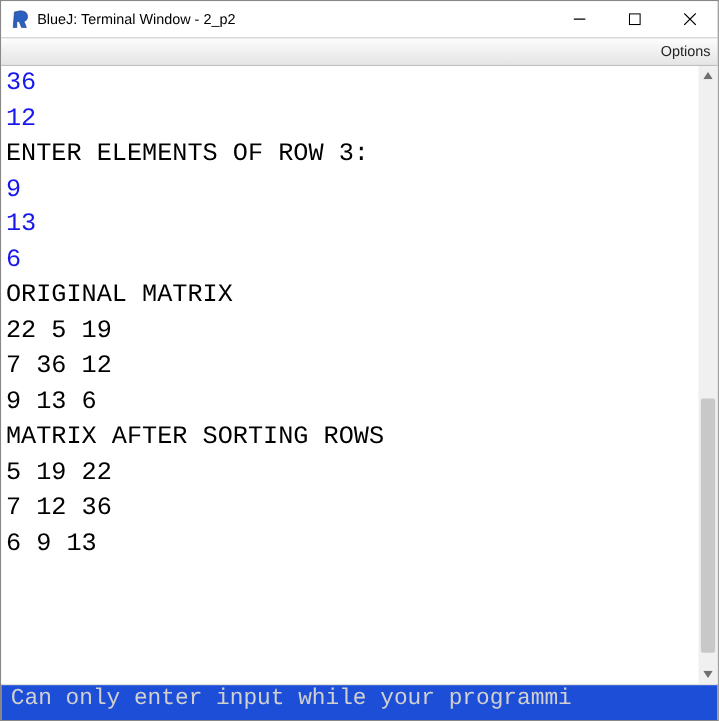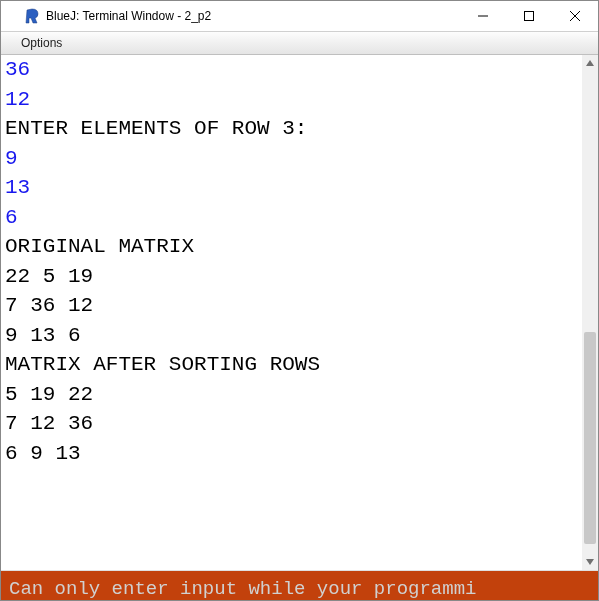--- a/index.html
+++ b/index.html
@@ -12,21 +12,20 @@
       border: 1px solid #888;
     }
     .titlebar {
       height: 30px;
       background: #ffffff;
       display: flex;
       align-items: center;
       padding-left: 8px;
       font-size: 12px;
       color: #000;
-      margin-left: 15px;
     }
     .titlebar-icon {
       width: 16px;
       height: 16px;
       margin-right: 6px;
       display: inline-flex;
       align-items: center;
       justify-content: center;
     }
     .titlebar-icon svg { display: block; }
@@ -50,20 +49,21 @@
     .menubar {
       height: 24px;
       background: linear-gradient(to bottom, #fdfdfd 0%, #f0f0f0 50%, #e5e5e5 100%);
       border-top: 1px solid #d0d0d0;
       border-bottom: 1px solid #bfbfbf;
       display: flex;
       align-items: center;
       padding-left: 14px;
       font-size: 12px;
       color: #222;
+      justify-content: flex-end;
     }
     .menu-item { padding: 2px 6px; cursor: pointer; }
     .terminal-wrap {
       position: relative;
       height: calc(100% - 30px - 24px - 30px);
       background: #ffffff;
     }
     .terminal {
       width: calc(100% - 16px);
       height: 100%;
@@ -99,24 +99,24 @@
       position: absolute;
       left: 2px;
       right: 2px;
       top: 54%;
       height: 44%;
       background: #c8c8c8;
       border-radius: 2px;
     }
     .bottom-input {
       height: 30px;
-      background: #c2410c;
+      background: #1d4ed8;
       border-top: 1px solid #e0e0e0;
       display: flex;
-      align-items: flex-end;
+      align-items: flex-start;
       padding: 0 8px;
       font-family: "Courier New", monospace;
       font-size: 19px;
       color: #d0d0d0;
       white-space: nowrap;
       overflow: hidden;
     }
   </style>
 </head>
 <body>

